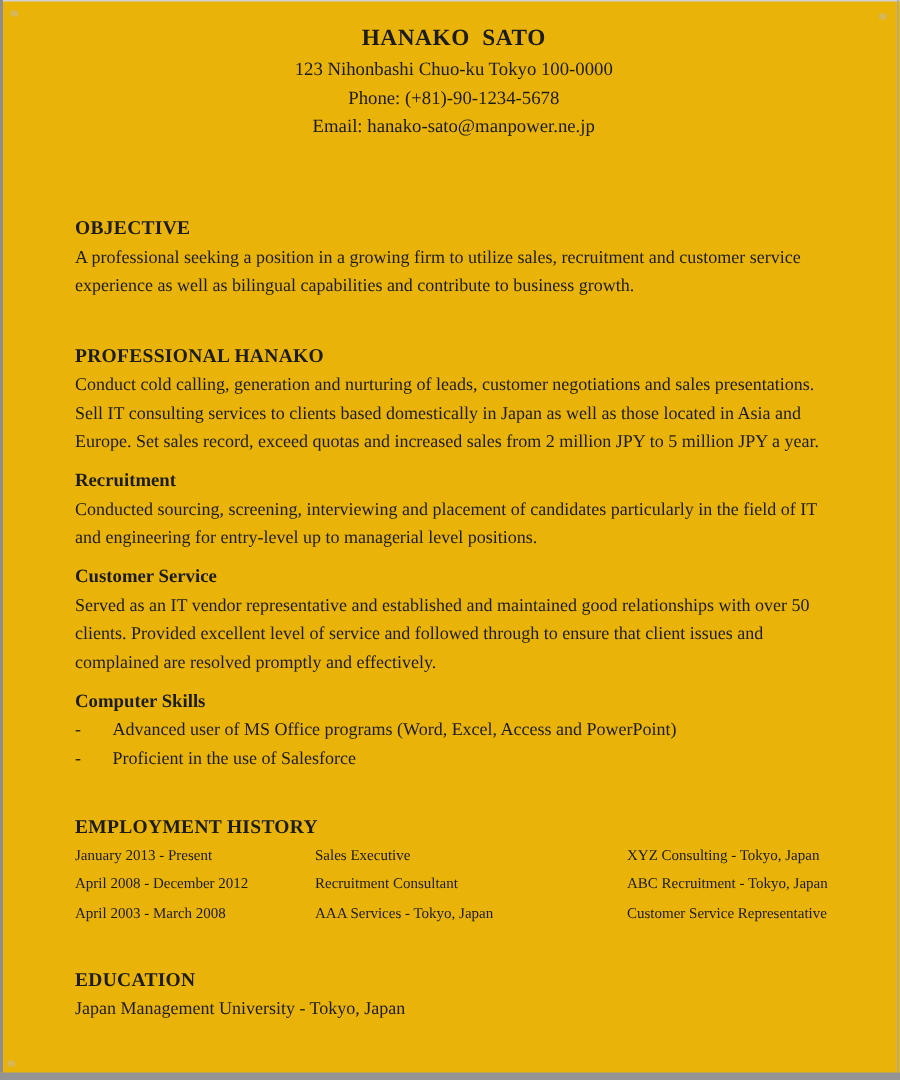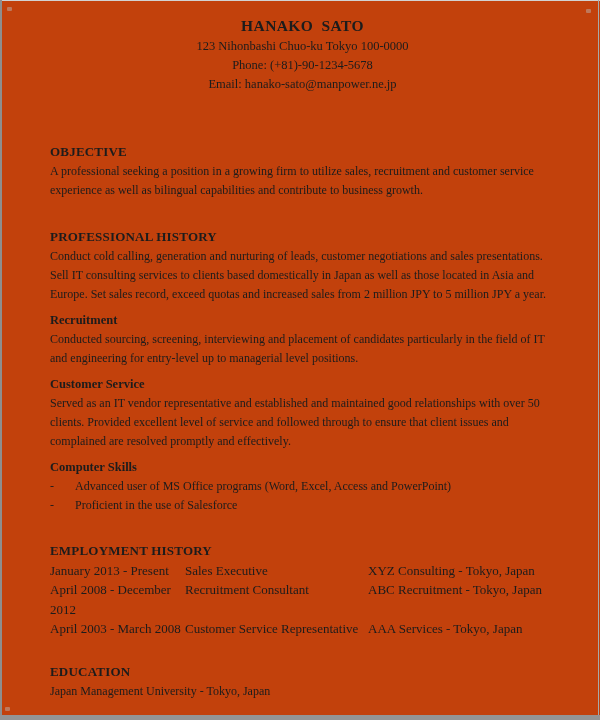--- a/index.html
+++ b/index.html
@@ -4,21 +4,21 @@
 <style>
   html, body {
     margin: 0;
     padding: 0;
     background: #ffffff;
   }
   .page {
     position: relative;
     width: 600px;
     height: 720px;
-    background: #c2410c;
+    background: #eab308;
     font-family: "Liberation Serif", "DejaVu Serif", serif;
     color: #1c1c1c;
     box-sizing: border-box;
     overflow: hidden;
   }
   .content {
     position: relative;
     box-sizing: border-box;
     width: 100%;
     height: 100%;
@@ -79,22 +79,23 @@
 
   
   .bullet-row { display: flex; font-size: 12px; line-height: 19px; }
   .bullet-marker { width: 25px; flex: 0 0 25px; }
   .bullet-text { flex: 1; }
 
   
   .emp-row {
     display: grid;
     grid-template-columns: 135px 183px 1fr;
-    font-size: 13px;
+    font-size: 10px;
     line-height: 19.3px;
+    gap: 25px;
   }
 </style>
 </head>
 <body>
 
 <div class="page">
   <div class="content">
 
     <div class="header">
       <div class="name">HANAKO SATO</div>
@@ -102,21 +103,21 @@
       <div class="contact-line">Phone: (+81)-90-1234-5678</div>
       <div class="contact-line">Email: hanako-sato@manpower.ne.jp</div>
     </div>
 
     <div class="sec-objective">
       <div class="section-heading">OBJECTIVE</div>
       <p class="body-text">A professional seeking a position in a growing firm to utilize sales, recruitment and customer service experience as well as bilingual capabilities and contribute to business growth.</p>
     </div>
 
     <div class="sec-skills">
-      <div class="section-heading">PROFESSIONAL HISTORY</div>
+      <div class="section-heading">PROFESSIONAL HANAKO</div>
 
       <div class="subsection first">
         <p class="body-text">Conduct cold calling, generation and nurturing of leads, customer negotiations and sales presentations. Sell IT consulting services to clients based domestically in Japan as well as those located in Asia and Europe. Set sales record, exceed quotas and increased sales from 2 million JPY to 5 million JPY a year.</p>
       </div>
 
       <div class="subsection">
         <div class="sub-title">Recruitment</div>
         <p class="body-text">Conducted sourcing, screening, interviewing and placement of candidates particularly in the field of IT and engineering for entry-level up to managerial level positions.</p>
       </div>
 
@@ -146,22 +147,22 @@
         <span>Sales Executive</span>
         <span>XYZ Consulting - Tokyo, Japan</span>
       </div>
       <div class="emp-row">
         <span>April 2008 - December 2012</span>
         <span>Recruitment Consultant</span>
         <span>ABC Recruitment - Tokyo, Japan</span>
       </div>
       <div class="emp-row">
         <span>April 2003 - March 2008</span>
+        <span>AAA Services - Tokyo, Japan</span>
         <span>Customer Service Representative</span>
-        <span>AAA Services - Tokyo, Japan</span>
       </div>
     </div>
 
     <div class="sec-education">
       <div class="section-heading">EDUCATION</div>
       <p class="body-text">Japan Management University - Tokyo, Japan</p>
     </div>
 
   </div>
 

